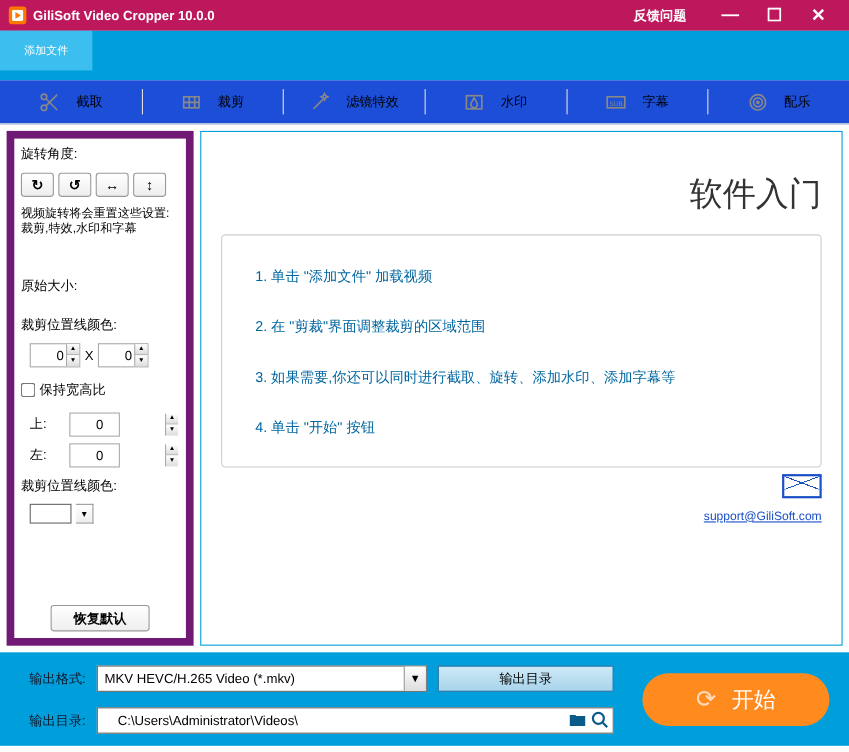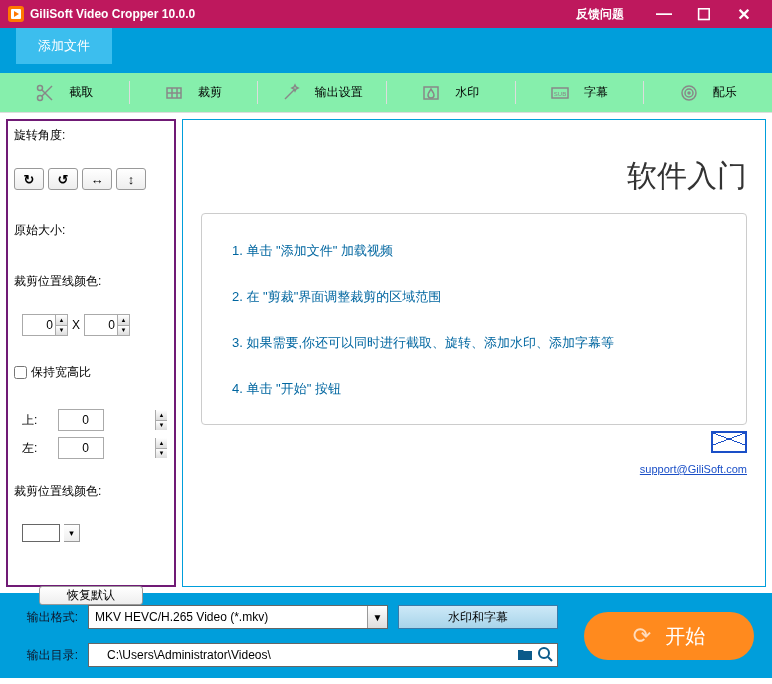--- a/index.html
+++ b/index.html
@@ -6,46 +6,46 @@
 body { width: 772px; height: 684px; overflow: hidden; background: #fff; }
 
 .titlebar { height: 28px; background: #be185d; display: flex; align-items: center; color: #fff; font-size: 12px; padding: 0 8px; }
 .titlebar .icon { width: 16px; height: 16px; background: #ff7800; border-radius: 3px; margin-right: 6px; display: flex; align-items: center; justify-content: center; }
 .titlebar .icon svg { width: 12px; height: 12px; }
 .titlebar .title { flex: 1; font-weight: bold; }
 .titlebar .feedback { margin-right: 20px; font-weight: bold; cursor: pointer; }
 .titlebar .winbtn { width: 40px; text-align: center; font-size: 16px; cursor: pointer; font-weight: bold; }
 
 .toolbar { height: 45px; background: #009edb; display: flex; align-items: flex-start; }
-.btn-addfile { height: 36px; padding: 0 22px; background: #3cbeee; color: #fff; font-size: 13px; border: none; cursor: pointer; margin-left: 16px; }
-
-.tabs { height: 40px; background: #86efac; display: flex; border-bottom: 1px solid #ddd; }
+.btn-addfile { height: 36px; padding: 0 22px; background: #3cbeee; color: #fff; font-size: 10px; border: none; cursor: pointer; margin-left: 0; }
+
+.tabs { height: 40px; background: #1d4ed8; display: flex; border-bottom: 1px solid #ddd; }
 .tab { flex: 1; display: flex; align-items: center; justify-content: center; gap: 14px; font-size: 12px; cursor: pointer; position: relative; }
 .tab + .tab::before { content: ""; position: absolute; left: 0; top: 8px; bottom: 8px; width: 1px; background: #ddd; }
 .tab .tabicon { width: 20px; height: 20px; display: flex; align-items: center; justify-content: center; }
 .tab .tabicon svg { stroke: #888; fill: none; stroke-width: 1.5; }
 
 .body { display: flex; height: 480px; padding: 6px; gap: 6px; }
 
-.sidebar { width: 170px; border: 2px solid #701a75; padding: 6px; font-size: 12px; display: flex; flex-direction: column; gap: 20px; }
+.sidebar { width: 170px; border: 7px solid #701a75; padding: 6px; font-size: 12px; display: flex; flex-direction: column; gap: 4px; }
 .sidebar label, .sidebar .lbl { font-size: 12px; }
 .rotbtns { display: flex; gap: 4px; margin: 4px 0; }
 .rotbtn { width: 30px; height: 22px; border: 1px solid #999; background: linear-gradient(#fff,#eee); border-radius: 3px; display: flex; align-items: center; justify-content: center; cursor: pointer; font-size: 13px; font-weight: bold; }
 .note { font-size: 11px; line-height: 1.3; margin-bottom: 6px; }
 .field-row { display: flex; align-items: center; gap: 4px; margin: 4px 0; }
 .numinput { width: 46px; height: 22px; border: 1px solid #aaa; font-size: 12px; text-align: right; padding-right: 14px; position: relative; background: #fff; }
 .spinwrap { position: relative; display: inline-block; }
 .spinbtns { position: absolute; right: 1px; top: 1px; bottom: 1px; width: 12px; display: flex; flex-direction: column; }
 .spinbtns div { flex: 1; background: linear-gradient(#fff,#ddd); border-left: 1px solid #aaa; font-size: 6px; display: flex; align-items: center; justify-content: center; cursor: pointer; }
 .spinbtns div:first-child { border-bottom: 1px solid #aaa; }
 .posgrid { display: grid; grid-template-columns: 36px auto; row-gap: 6px; align-items: center; margin: 4px 0 4px 8px; }
 .colorbox { width: 38px; height: 18px; border: 1px solid #666; background: #fff; display: inline-block; }
 .colordrop { width: 16px; height: 18px; border: 1px solid #999; border-left: none; background: linear-gradient(#fff,#eee); display: inline-flex; align-items: center; justify-content: center; font-size: 9px; cursor: pointer; }
 .sidebar .spacer { flex: 1; }
-.btn-reset { width: 104px; height: 24px; margin: 0 auto; border: 1px solid #999; background: linear-gradient(#fff,#eee); border-radius: 3px; font-size: 12px; cursor: pointer; }
+.btn-reset { width: 90px; height: 24px; margin: 0 auto; border: 1px solid #999; background: linear-gradient(#fff,#eee); border-radius: 3px; font-size: 12px; cursor: pointer; font-weight: bold; }
 .chk { display: flex; align-items: center; gap: 4px; margin: 4px 0; }
 .chk input { width: 13px; height: 13px; }
 
 .mainpanel { flex: 1; border: 1px solid #009edb; padding: 18px; display: flex; flex-direction: column; }
 .mainpanel h1 { font-size: 30px; font-weight: normal; color: #333; text-align: right; margin: 18px 0 10px; font-family: SimSun, serif; }
 .guidebox { border: 1px solid #ccc; border-radius: 4px; padding: 28px 30px 18px; margin-top: 6px; }
 .guidebox ol { list-style: none; }
 .guidebox li { color: #0066a0; font-size: 13px; margin-bottom: 28px; }
 .guidebox li:last-child { margin-bottom: 8px; }
 .support { text-align: right; margin-top: 6px; }
@@ -111,21 +111,21 @@
       </span>
     <span>裁剪</span>
   </div>
   <div class="tab">
     <span class="tabicon">
         <svg viewBox="0 0 20 20">
           <line x1="4" y1="16" x2="14" y2="6"></line>
           <path d="M14 2l1 2 2 1-2 1-1 2-1-2-2-1 2-1z"></path>
         </svg>
       </span>
-    <span>输出设置</span>
+    <span>滤镜特效</span>
   </div>
   <div class="tab">
     <span class="tabicon">
         <svg viewBox="0 0 20 20">
           <rect x="3" y="4" width="14" height="12"></rect>
           <path d="M10 6c-1 2-3 4-3 6a3 3 0 006 0c0-2-2-4-3-6z"></path>
         </svg>
       </span>
     <span>水印</span>
   </div>
@@ -152,21 +152,22 @@
 
 <div class="body">
   <div class="sidebar">
     <div class="lbl">旋转角度:</div>
     <div class="rotbtns">
       <div class="rotbtn">↻</div>
       <div class="rotbtn">↺</div>
       <div class="rotbtn">↔</div>
       <div class="rotbtn">↕</div>
     </div>
-    <div class="lbl" style="margin-top:8px">原始大小:</div>
+    <div class="note">视频旋转将会重置这些设置:裁剪,特效,水印和字幕</div>
+    <div class="lbl" style="margin-top:26px">原始大小:</div>
     <div class="lbl" style="margin-top:14px">裁剪位置线颜色:</div>
     <div class="field-row" style="margin-left:8px">
       <span class="spinwrap"><input class="numinput" value="0" style=""><span class="spinbtns">
             <div>▲</div>
             <div>▼</div>
           </span></span>
       <span>X</span>
       <span class="spinwrap"><input class="numinput" value="0" style=""><span class="spinbtns">
             <div>▲</div>
             <div>▼</div>
@@ -213,21 +214,21 @@
     </div>
   </div>
 </div>
 
 <div class="footer">
   <div class="flabel">输出格式:</div>
   <div class="combo">
     <input value="MKV HEVC/H.265 Video (*.mkv)" style="">
     <div class="dropbtn">▼</div>
   </div>
-  <button class="btn-outset">水印和字幕</button>
+  <button class="btn-outset">输出目录</button>
   <button class="btn-start">
     <span class="starticon">⟳</span>
     <span>开始</span>
   </button>
   <div class="flabel">输出目录:</div>
   <div class="pathrow">
     <input value="C:\Users\Administrator\Videos\" style="">
     <span class="pathbtn browse">
         <svg width="16" height="14" viewBox="0 0 16 14">
           <path fill="#0a5a8a" d="M1 3h5l1 1h8v9H1z"></path>

